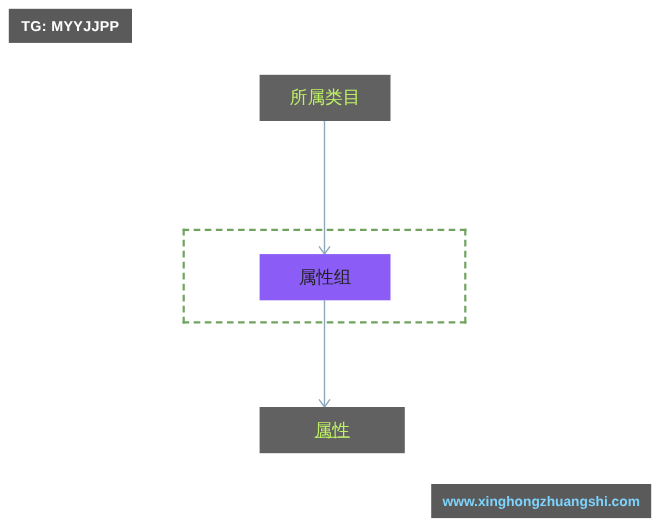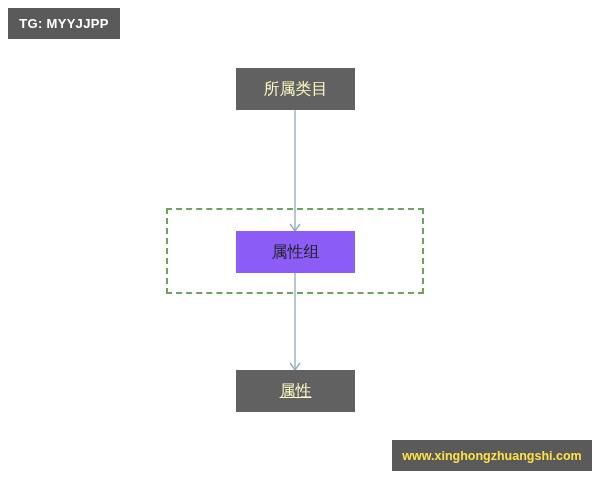--- a/index.html
+++ b/index.html
@@ -1,21 +1,21 @@
 <!DOCTYPE html>
 <html><head>
   <meta charset="utf-8">
   <style>
     html, body { margin: 0; padding: 0; }
     body { width: 600px; height: 480px; background: #ffffff; position: relative; overflow: hidden; font-family: "DejaVu Sans", sans-serif; }
     .abs { position: absolute; }
     .tag-top { left: 8px; top: 8px; width: 112px; height: 31px; background: #5a5a5a; color: #ffffff; font-family: "Liberation Sans", sans-serif; font-weight: bold; font-size: 13px; display: flex; align-items: center; justify-content: center; letter-spacing: 0.3px; }
-    .tag-bottom { left: 392px; top: 440px; width: 200px; height: 31px; background: #5a5a5a; color: #fde047; font-family: "Liberation Sans", sans-serif; font-size: 12.5px; font-weight: bold; display: flex; align-items: center; justify-content: center; }
+    .tag-bottom { left: 392px; top: 440px; width: 200px; height: 31px; background: #5a5a5a; color: #7dd3fc; font-family: "Liberation Sans", sans-serif; font-size: 12.5px; font-weight: bold; display: flex; align-items: center; justify-content: center; }
     .node { display: flex; align-items: center; justify-content: center; font-size: 16px; }
-    .node-dark { background: #616161; color: #fef9c3; }
+    .node-dark { background: #616161; color: #bef264; }
     .node-yellow { background: #8b5cf6; color: #222222; }
     .group-box { left: 166px; top: 208px; width: 258px; height: 86px; border: 2px dashed #6fa35f; box-sizing: border-box; }
     svg.connectors { position: absolute; left: 0; top: 0; }
   </style>
 </head>
 <body>
 
 <div class="abs tag-top">TG: MYYJJPP</div>
 
 <svg class="connectors" width="600" height="480">
@@ -30,17 +30,17 @@
 <div class="abs group-box"></div>
 
 <div class="abs node node-dark" style="left:236px; top:68px; width:119px; height:42px;">
   <span>所属类目</span>
 </div>
 
 <div class="abs node node-yellow" style="left:236px; top:231px; width:119px; height:42px;">
   <span>属性组</span>
 </div>
 
-<div class="abs node node-dark" style="left:236px; top:370px; width:119px; height:42px;text-decoration:underline;">
+<div class="abs node node-dark" style="left:236px; top:370px; width:132px; height:42px;text-decoration:underline;">
   <span>属性</span>
 </div>
 
 <div class="abs tag-bottom">www.xinghongzhuangshi.com</div>
 
 </body></html>

